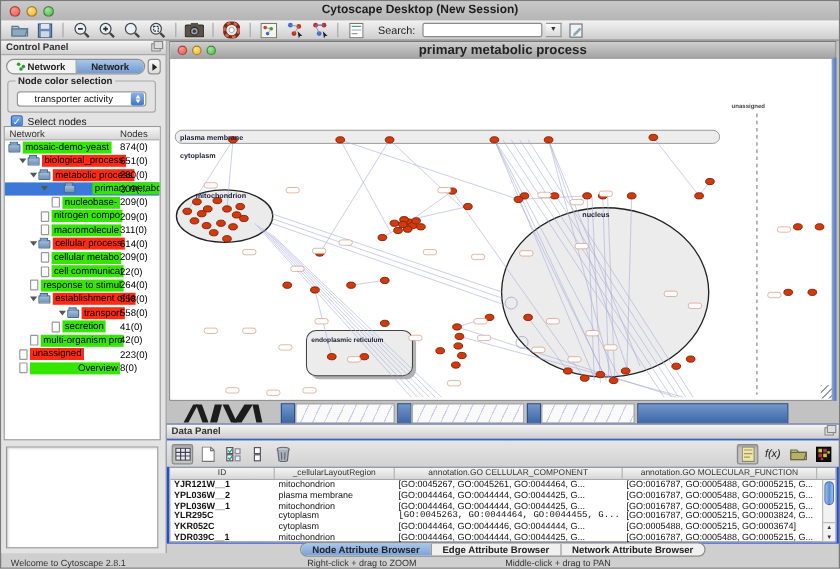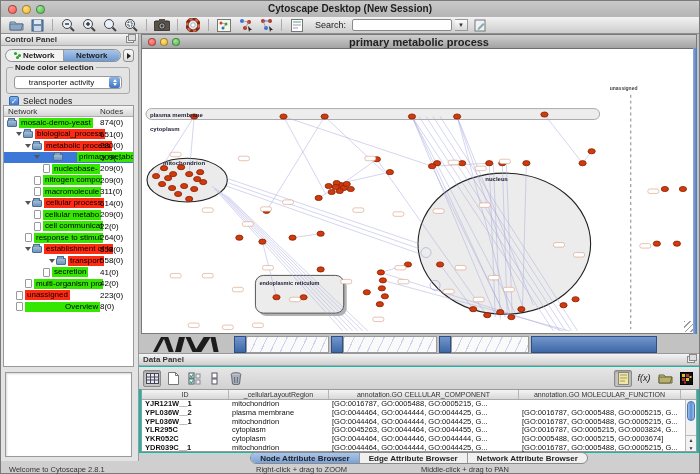--- a/index.html
+++ b/index.html
@@ -113,21 +113,21 @@
 
   
   #win-strip { position:absolute; left:0; right:0; top:302px; height:17px; }
   .strip-seg { position:absolute; top:0; height:17px; }
   .seg-blue { background:linear-gradient(#7396cc,#3e68a8); border:1px solid #2d4f86; }
   .seg-prev { background:#fafafa; border:1px solid #9a9a9a;
     background-image:repeating-linear-gradient(115deg, rgba(120,130,220,.35) 0 1px, transparent 1px 9px); }
   .glyph { position:absolute; background:#1c1c1c; top:1px; }
 
   
-  #data-panel { position:absolute; top:352px; left:138px; right:0; height:100px; background:#14b8a6; border-top:1px solid #999; }
+  #data-panel { position:absolute; top:352px; left:138px; right:0; height:100px; background:#1d4ed8; border-top:1px solid #999; }
   .dp-toolbar { position:absolute; top:13px; left:0; right:0; height:22px; background:linear-gradient(#e6e6e6,#d2d2d2);
     display:flex; align-items:center; padding:0 4px; gap:3px; }
   .dp-btn { width:18px; height:17px; display:flex; align-items:center; justify-content:center; }
   .dp-btn.pressed { border:1px solid #8a8a8a; border-radius:2px; background:#c6c6c6; box-shadow:inset 0 1px 2px rgba(0,0,0,.25); }
   .fx { font-size:9px; font-style:italic; color:#222; }
   .dp-right { margin-left:auto; display:flex; gap:3px; }
 
   .dp-table { position:absolute; top:35px; left:2px; right:2px; height:63px; background:#fff; border:1px solid #9a9a9a; }
   .dp-header { display:flex; height:10px; background:linear-gradient(#f4f4f4,#d8d8d8); border-bottom:1px solid #aaa; }
   .dp-header .hc { font-size:7px; color:#333; text-align:center; overflow:hidden; white-space:nowrap;
@@ -710,38 +710,39 @@
       <div class="dp-header" id="dp-header">
           <div class="hc" style="width: 87px;">ID</div>
           <div class="hc" style="width: 100px;">_cellularLayoutRegion</div>
           <div class="hc" style="width: 190px;">annotation.GO CELLULAR_COMPONENT</div>
           <div class="hc" style="width: 162px;">annotation.GO MOLECULAR_FUNCTION</div>
         </div>
       <div id="dp-rows">
           <div class="dp-row">
             <div class="c id" style="width: 87px;">YJR121W__1</div>
             <div class="c" style="width: 100px;">mitochondrion</div>
+            <div class="c" style="width: 190px;">[GO:0045267, GO:0045261, GO:0044464, G...</div>
             <div class="c" style="width: 162px;">[GO:0016787, GO:0005488, GO:0005215, G...</div>
           </div>
           <div class="dp-row">
             <div class="c id" style="width: 87px;">YPL036W__2</div>
             <div class="c" style="width: 100px;">plasma membrane</div>
             <div class="c" style="width: 190px;">[GO:0044464, GO:0044444, GO:0044425, G...</div>
             <div class="c" style="width: 162px;">[GO:0016787, GO:0005488, GO:0005215, G...</div>
           </div>
           <div class="dp-row">
             <div class="c id" style="width: 87px;">YPL036W__1</div>
             <div class="c" style="width: 100px;">mitochondrion</div>
             <div class="c" style="width: 190px;">[GO:0044464, GO:0044444, GO:0044425, G...</div>
             <div class="c" style="width: 162px;">[GO:0016787, GO:0005488, GO:0005215, G...</div>
           </div>
           <div class="dp-row">
             <div class="c id" style="width: 87px;">YLR295C</div>
             <div class="c" style="width: 100px;">cytoplasm</div>
-            <div class="c" style="width: 190px;">[GO:0045263, GO:0044464, GO:0044455, G...</div>
+            <div class="c" style="width: 190px; font-family: Liberation Mono, monospace;">[GO:0045263, GO:0044464, GO:0044455, G...</div>
             <div class="c" style="width: 162px;">[GO:0016787, GO:0005215, GO:0003824, G...</div>
           </div>
           <div class="dp-row">
             <div class="c id" style="width: 87px;">YKR052C</div>
             <div class="c" style="width: 100px;">cytoplasm</div>
             <div class="c" style="width: 190px;">[GO:0044464, GO:0044446, GO:0044444, G...</div>
             <div class="c" style="width: 162px;">[GO:0005488, GO:0005215, GO:0003674]</div>
           </div>
           <div class="dp-row">
             <div class="c id" style="width: 87px;">YDR039C__1</div>

